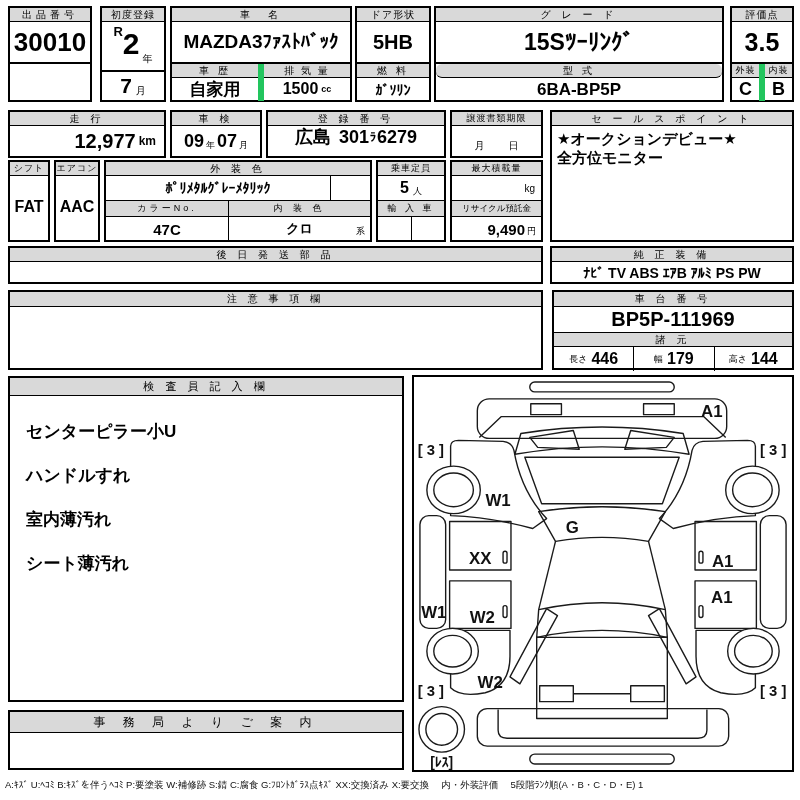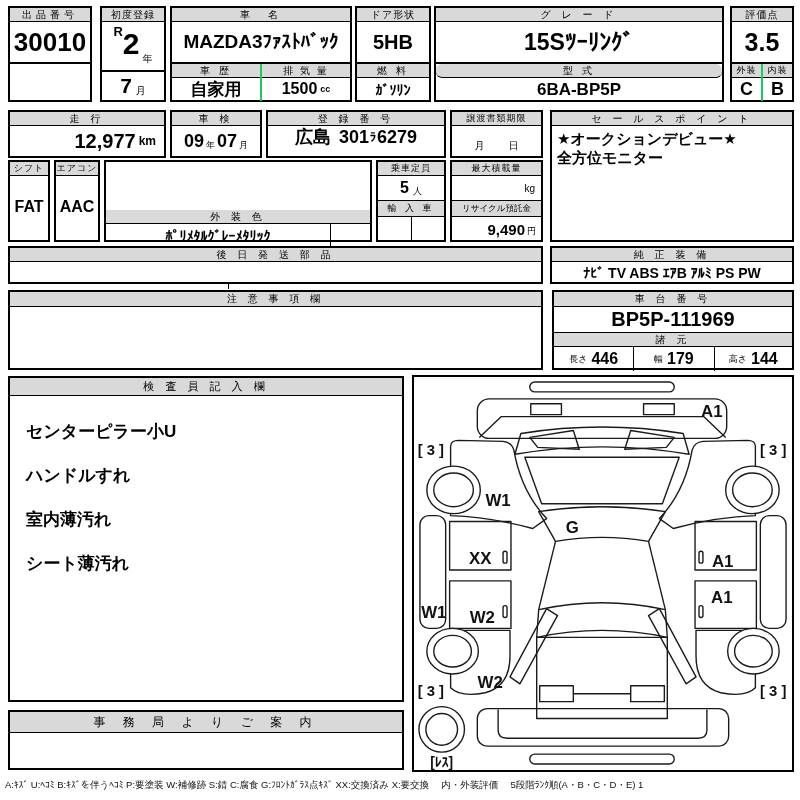--- a/index.html
+++ b/index.html
@@ -12,21 +12,21 @@
   .gh{background:#d9d9d9;border-bottom:1px solid #000;display:flex;align-items:center;justify-content:center;
       font-size:10px;letter-spacing:4px;white-space:nowrap;overflow:hidden;}
   .gh.tight{letter-spacing:1px;}
   .val{display:flex;align-items:center;justify-content:center;font-weight:bold;white-space:nowrap;overflow:hidden;}
   .row{display:flex;}
   .unit{font-size:9px;font-weight:bold;margin-left:3px;}
   .sm{font-size:10px;font-weight:normal;}
   .bb1{border-bottom:1px solid #000;}
   .bb2{border-bottom:2px solid #000;}
   .br1{border-right:1px solid #000;}
-  .br2{border-right:2px solid #22c55e;}
+  .br2{border-right:6px solid #22c55e;}
   .notes{font-weight:bold;font-size:17px;line-height:22px;padding:3px 16px;white-space:pre-line;}
   .legend{position:absolute;left:5px;top:779px;width:792px;font-size:9.5px;letter-spacing:0;
           white-space:nowrap;overflow:hidden;color:#111;}
   svg text{font-family:"Liberation Sans","DejaVu Sans",sans-serif;font-weight:bold;fill:#111;}
 </style>
 </head>
 <body>
 
 <div id="sheet">
 
@@ -135,21 +135,21 @@
     <div class="gh tight" style="height:13px;font-size:9px;">シフト</div>
     <div class="val" style="height:62px;font-size:16px;">FAT</div>
   </div>
 
   <div class="box" style="left:54px;top:160px;width:46px;height:82px;">
     <div class="gh tight" style="height:13px;font-size:9px;">エアコン</div>
     <div class="val" style="height:62px;font-size:16px;">AAC</div>
   </div>
 
   <div class="box" style="left:104px;top:160px;width:268px;height:82px;">
-    <div class="gh" style="height:13px;margin-top:48px;">外 装 色</div>
+    <div class="gh" style="height:13px;">外 装 色</div>
     <div class="row bb1" style="height:24px;">
       <div class="val br1" style="width:224px;font-size:14px;">ﾎﾟﾘﾒﾀﾙｸﾞﾚｰﾒﾀﾘｯｸ</div>
       <div style="flex:1;"></div>
     </div>
     <div class="row bb1" style="height:15px;">
       <div class="gh" style="width:122px;height:15px;border-bottom:none;letter-spacing:3px;font-size:9px;">カラーNo.</div>
       <div class="gh" style="flex:1;height:15px;border-bottom:none;border-left:1px solid #000;font-size:9px;">内 装 色</div>
     </div>
     <div class="row" style="height:24px;">
       <div class="val br1" style="width:122px;font-size:15px;">47C</div>

